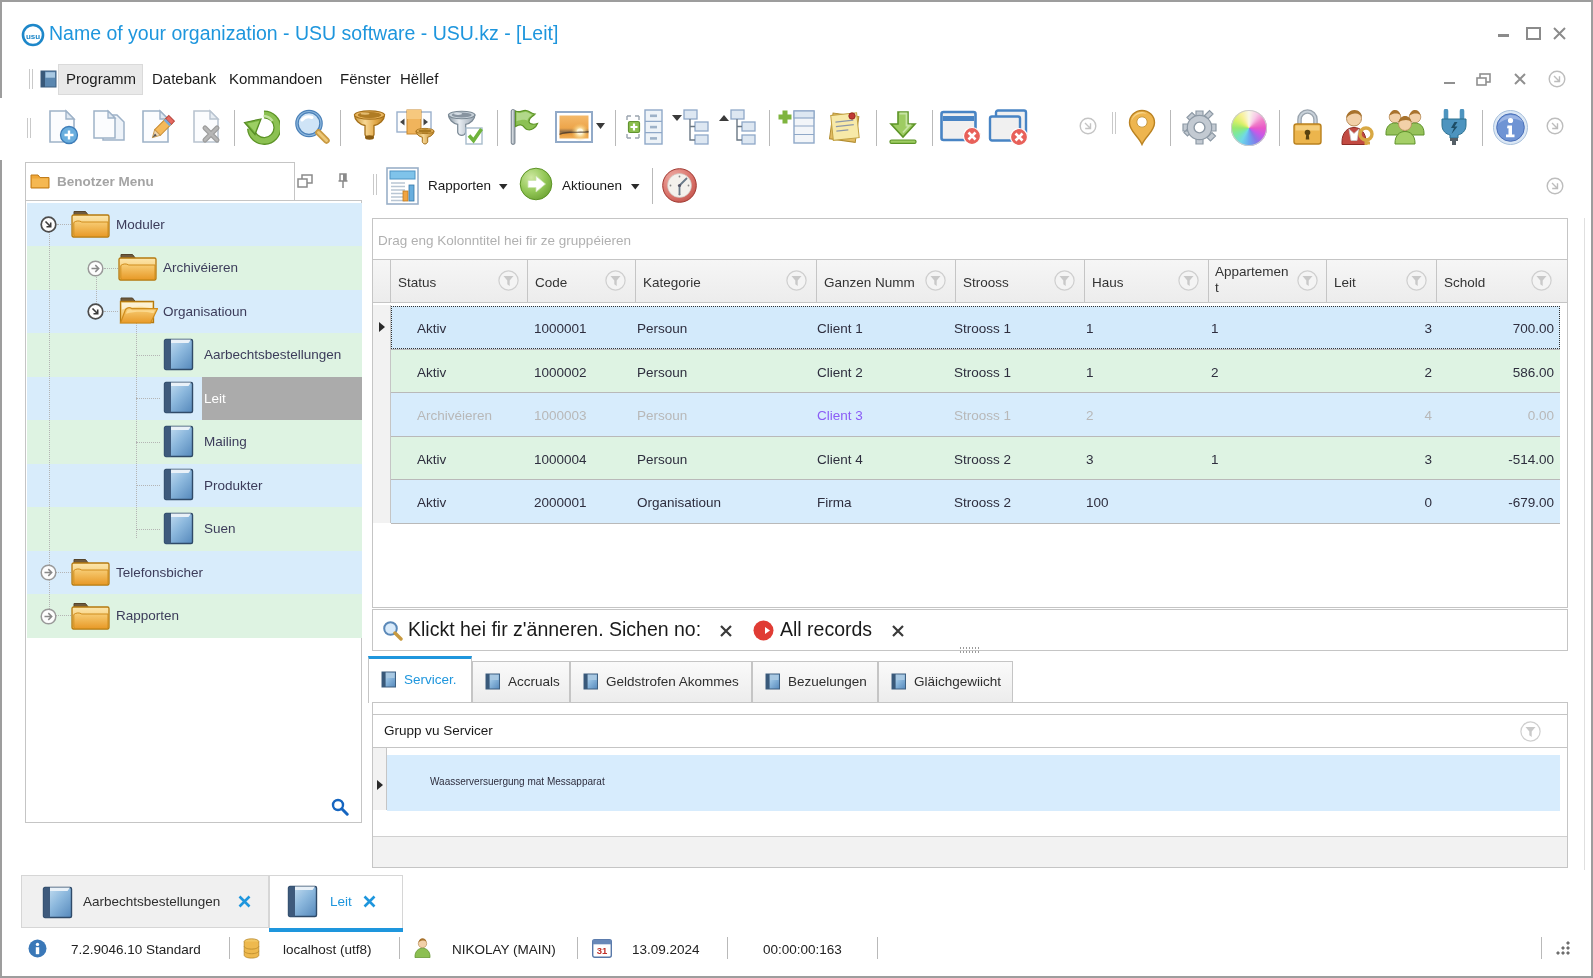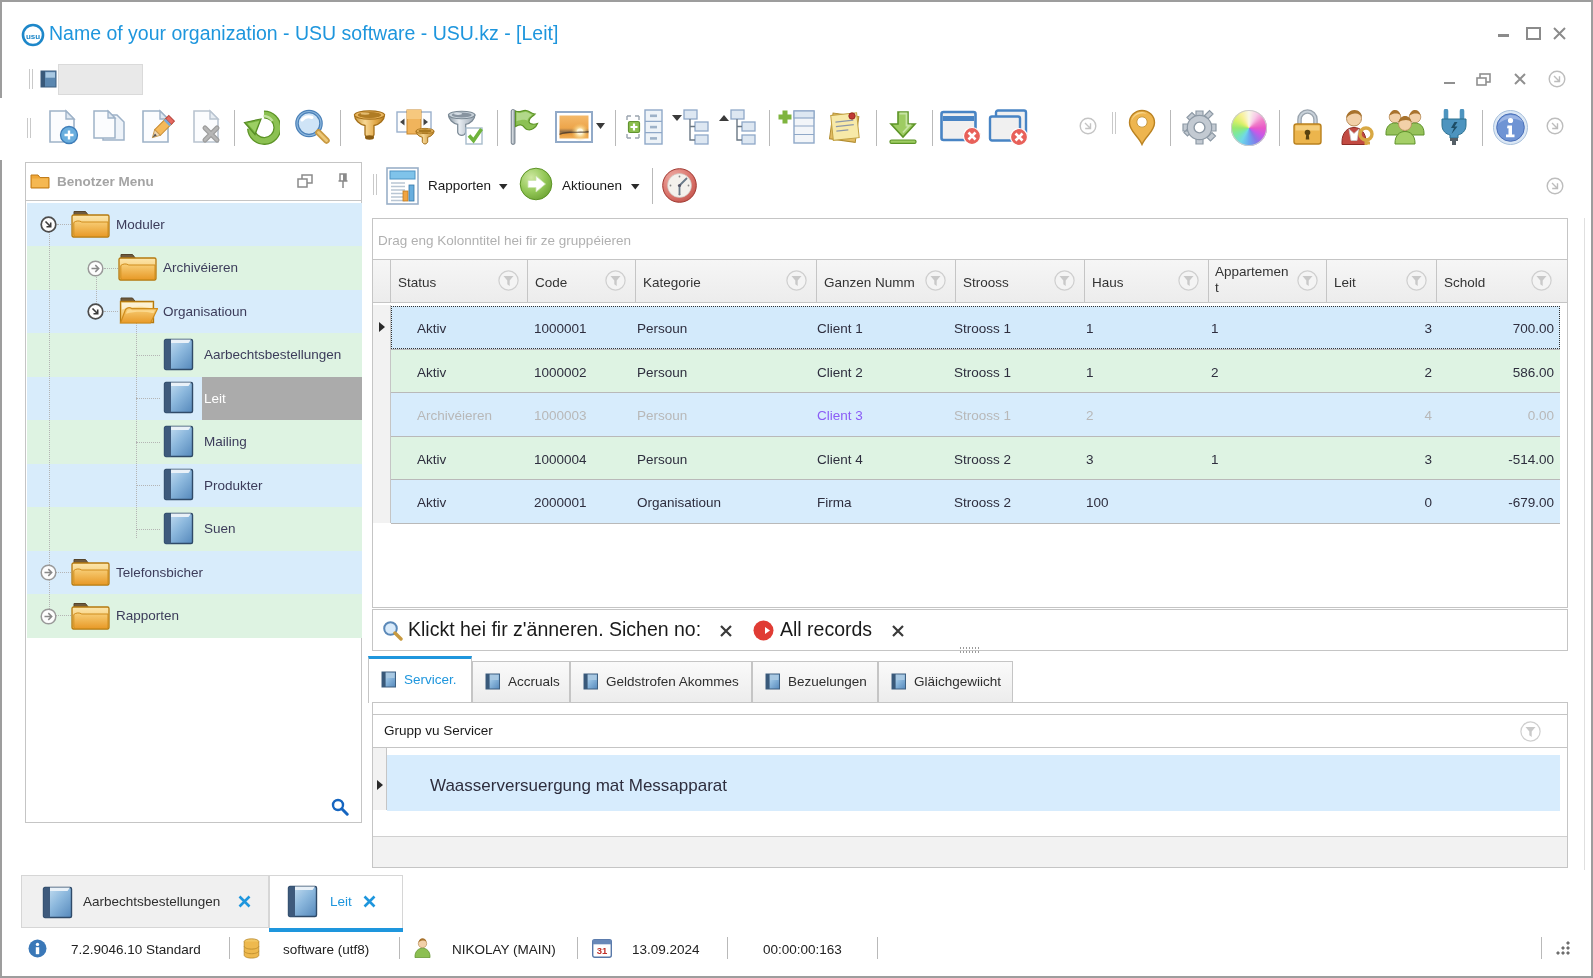--- a/index.html
+++ b/index.html
@@ -37,20 +37,27 @@
 
 <div class="abs" id="menubar" style="left:2px;top:62px;width:1589px;height:36px;background:#fff;">
   <div class="abs" style="left:27px;top:7px;width:1px;height:20px;background:#c9c9c9;"></div>
   <div class="abs" style="left:30px;top:7px;width:1px;height:20px;background:#c9c9c9;"></div>
   <svg class="abs" style="left:38px;top:8px;" width="18" height="19" viewBox="0 0 18 19">
     <rect x="1" y="1" width="15" height="16" fill="#5b87b0" stroke="#3e5f80"></rect>
     <rect x="1" y="1" width="4" height="16" fill="#39597a"></rect>
     <rect x="5.5" y="2.2" width="9.5" height="5.5" fill="#a8c8e2"></rect>
   </svg>
   <div class="abs bx" style="left:56px;top:2px;width:85px;height:31px;background:#e9e9e9;border:1px solid #dadada;"></div>
+  <div class="abs" style="left:0;top:8px;width:100%;height:20px;font-size:15px;color:#1c1c1c;">
+    <span class="abs" style="left:64px;">Programm</span>
+    <span class="abs" style="left:150px;">Datebank</span>
+    <span class="abs" style="left:227px;">Kommandoen</span>
+    <span class="abs" style="left:338px;">Fënster</span>
+    <span class="abs" style="left:398px;">Hëllef</span>
+  </div>
 
   <div class="abs" style="left:1442px;top:20px;width:11px;height:2px;background:#909090;"></div>
   <svg class="abs" style="left:1474px;top:11px;" width="15" height="14" viewBox="0 0 15 14">
     <rect x="4" y="1" width="10" height="8" fill="none" stroke="#909090" stroke-width="1.6"></rect>
     <rect x="1" y="5" width="9" height="7" fill="#fff" stroke="#909090" stroke-width="1.6"></rect>
   </svg>
   <svg class="abs" style="left:1512px;top:11px;" width="12" height="12" viewBox="0 0 12 12">
     <path d="M1 1 L11 11 M11 1 L1 11" stroke="#909090" stroke-width="2"></path>
   </svg>
   <svg class="abs" style="left:1546px;top:8px;" width="18" height="18" viewBox="0 0 18 18">
@@ -374,21 +381,21 @@
     </linearGradient>
     <linearGradient id="tabg" x1="0" y1="0" x2="0" y2="1">
       <stop offset="0" stop-color="#fafafa"></stop>
         <stop offset="1" stop-color="#ebebeb"></stop>
     </linearGradient>
   </defs>
 </svg>
 
 <div class="abs" id="leftpanel" style="left:25px;top:162px;width:337px;height:708px;">
 
-  <div class="abs pane bx" style="left:0;top:0;width:337px;height:39px;">
+  <div class="abs pane bx" style="left:0;top:0;width:270px;height:39px;">
     <svg class="abs" style="left:4px;top:9px;" width="20" height="17" viewBox="0 0 20 17">
       <path d="M1 3 l7 0 l2 2.5 l-2 0 z" fill="#7a6a52"></path>
       <path d="M1 3 h7 l2 2.5 h9 v10.5 h-18 z" fill="#f0a737" stroke="#c07c1a" stroke-width="1"></path>
       <path d="M2 6.5 h16 v8.5 h-16 z" fill="#f5b852"></path>
     </svg>
     <div class="abs gtxt" style="left:31px;top:11px;">Benotzer Menu</div>
     <svg class="abs" style="left:271px;top:11px;" width="16" height="15" viewBox="0 0 16 15">
       <rect x="5" y="1" width="10" height="8" fill="none" stroke="#8a8a8a" stroke-width="1.5"></rect>
       <rect x="1" y="5" width="9" height="8" fill="#fff" stroke="#8a8a8a" stroke-width="1.5"></rect>
     </svg>
@@ -780,21 +787,21 @@
     <svg class="abs" style="left:1147px;top:6px;" width="21" height="21" viewBox="0 0 21 21">
         <circle cx="10.5" cy="10.5" r="9.6" fill="#fff" stroke="#cfcfcf" stroke-width="1.2"></circle>
         <path d="M5.5 6 h10 l-3.8 4.5 v5.5 l-2.4 -1.8 v-3.7 z" fill="#c9c9c9"></path>
       </svg>
   </div>
   <div class="abs bx" style="left:0;top:45px;width:14px;height:62px;background:#f2f2f2;border-right:1px solid #c5c5c5;"></div>
   <svg class="abs" style="left:3px;top:76px;" width="8" height="12" viewBox="0 0 8 12">
       <path d="M1 1 l6 5 l-6 5 z" fill="#2a2a2a"></path>
     </svg>
   <div class="abs" style="left:14px;top:52px;width:1173px;height:56px;background:#d7ecfd;"></div>
-  <div class="abs" style="left:57px;top:73px;font-size:17px;color:#2e2e3e;white-space:nowrap;">Waasserversuergung mat Messapparat</div>
+  <div class="abs" style="left:57px;top:73px;font-size:10px;color:#2e2e3e;white-space:nowrap;">Waasserversuergung mat Messapparat</div>
   <div class="abs bx" style="left:0px;top:133px;width:1194px;height:31px;background:#f2f2f2;border-top:1px solid #d0d0d0;"></div>
 </div>
 
 <div class="abs" id="bottombar" style="left:2px;top:870px;width:1589px;height:104px;background:#fff;">
 
   <div class="abs bx" style="left:19px;top:5px;width:248px;height:53px;background:#f0f0f0;border:1px solid #d6d6d6;">
     <svg class="abs" style="left:20px;top:10px;" width="31" height="33" viewBox="0 0 31 33">
       <rect x="1.5" y="1.5" width="28" height="30" rx="1.5" fill="url(#bookg)" stroke="#2f4a68" stroke-width="1.4"></rect>
       <path d="M1.5 3 a1.5 1.5 0 0 1 1.5 -1.5 h5 v30 h-5 a1.5 1.5 0 0 1 -1.5 -1.5 z" fill="#3e5a7c"></path>
       <path d="M8 1.5 h20 l-2.5 3.5 h-17.5 z" fill="#e9f1f8"></path>
@@ -824,21 +831,21 @@
       <circle cx="9.5" cy="5.4" r="1.7" fill="#fff"></circle>
       <rect x="7.8" y="8.2" width="3.4" height="7" fill="#fff"></rect>
     </svg>
     <span class="abs" style="left:69px;top:10px;">7.2.9046.10 Standard</span>
     <div class="abs" style="left:227px;top:5px;width:1px;height:22px;background:#b9b9b9;"></div>
     <svg class="abs" style="left:241px;top:6px;" width="17" height="21" viewBox="0 0 17 21">
       <ellipse cx="8.5" cy="3.6" rx="7.3" ry="2.8" fill="#f2c866" stroke="#b8882a" stroke-width="0.8"></ellipse>
       <path d="M1.2 3.6 v13.6 c0 1.6 3.3 2.9 7.3 2.9 c4 0 7.3 -1.3 7.3 -2.9 v-13.6" fill="#eeb94e" stroke="#b8882a" stroke-width="0.8"></path>
       <path d="M1.2 8.2 c0 1.6 3.3 2.9 7.3 2.9 c4 0 7.3 -1.3 7.3 -2.9 M1.2 12.8 c0 1.6 3.3 2.9 7.3 2.9 c4 0 7.3 -1.3 7.3 -2.9" fill="none" stroke="#b8882a" stroke-width="0.8"></path>
     </svg>
-    <span class="abs" style="left:281px;top:10px;">software (utf8)</span>
+    <span class="abs" style="left:281px;top:10px;">localhost (utf8)</span>
     <div class="abs" style="left:397px;top:5px;width:1px;height:22px;background:#b9b9b9;"></div>
     <svg class="abs" style="left:411px;top:6px;" width="19" height="20" viewBox="0 0 19 20">
       <circle cx="9.5" cy="5.6" r="4.2" fill="#f2d0a8" stroke="#b88c58" stroke-width="0.7"></circle>
       <path d="M5.5 4.2 c0.5 -2.6 2.3 -4 4 -4 c2.1 0 3.6 1.4 4 3.6 c-1.6 -1.6 -5.2 -1.9 -8 0.4 z" fill="#a8732e"></path>
       <path d="M2 18.6 c0 -5.2 3.2 -8.4 7.5 -8.4 c4.3 0 7.5 3.2 7.5 8.4 v1 h-15 z" fill="#8cbf52" stroke="#5f922b" stroke-width="0.8"></path>
     </svg>
     <span class="abs" style="left:450px;top:10px;">NIKOLAY (MAIN)</span>
     <div class="abs" style="left:575px;top:5px;width:1px;height:22px;background:#b9b9b9;"></div>
     <svg class="abs" style="left:590px;top:7px;" width="20" height="19" viewBox="0 0 20 19">
       <rect x="0.7" y="0.7" width="18.6" height="17.6" rx="2" fill="#fff" stroke="#5878a8" stroke-width="1.4"></rect>

